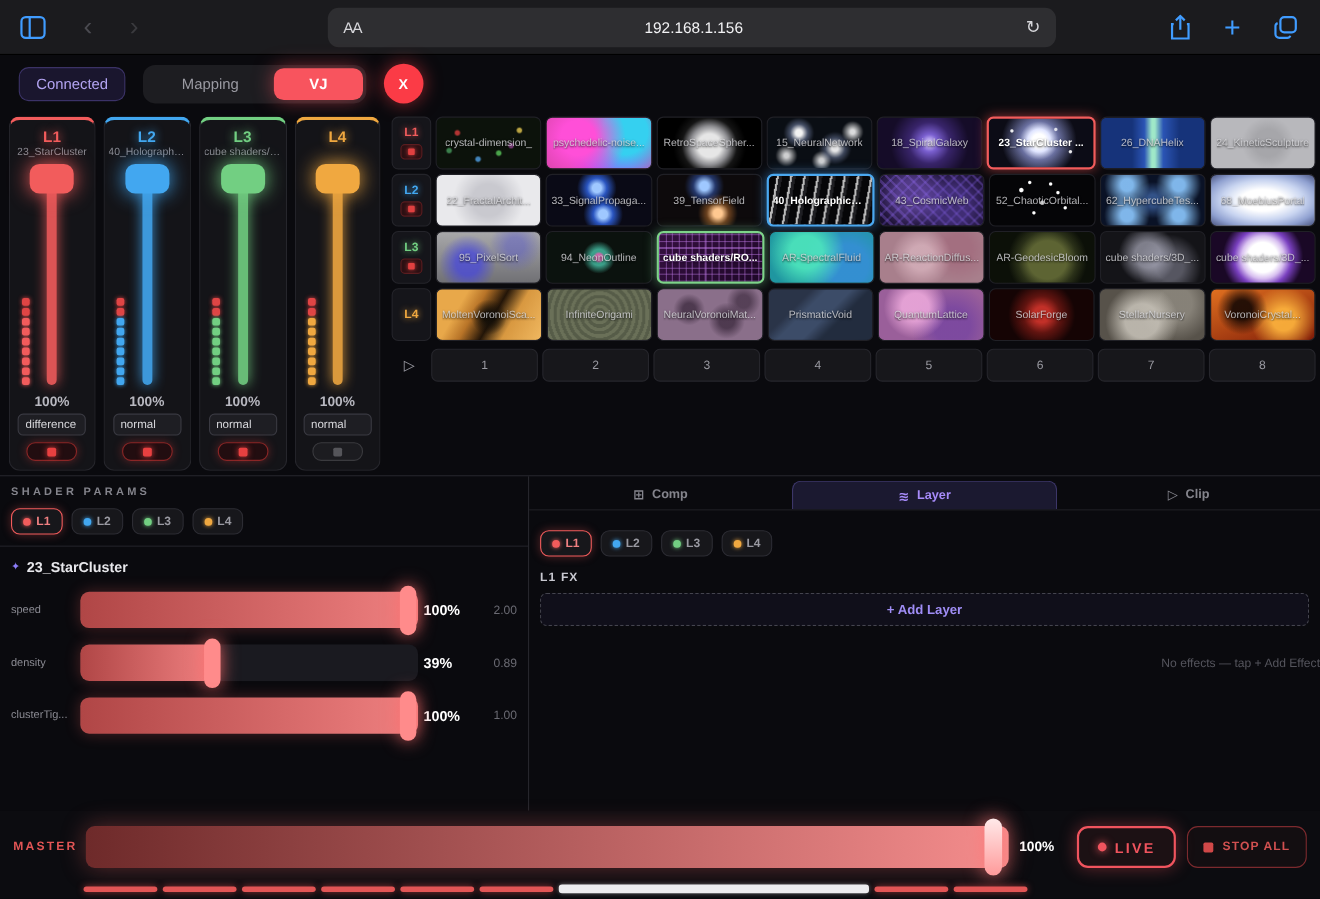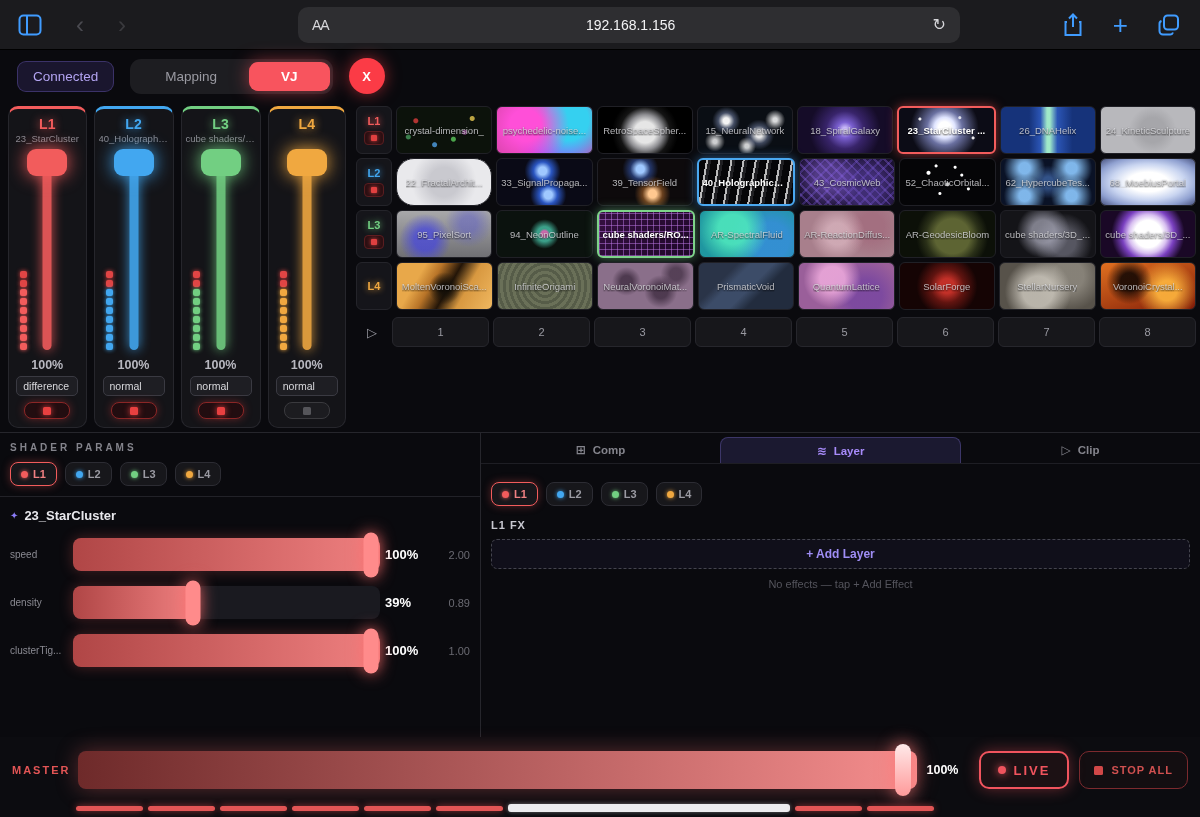--- a/index.html
+++ b/index.html
@@ -62,21 +62,21 @@
 
   
   .th-crystal{background-color:#0c120b;background-image:radial-gradient(circle at 20% 30%,rgba(220,60,60,.8) 0 2px,transparent 3px),radial-gradient(circle at 60% 70%,rgba(90,200,90,.8) 0 2px,transparent 3px),radial-gradient(circle at 80% 25%,rgba(230,200,80,.8) 0 2px,transparent 3px),radial-gradient(circle at 40% 82%,rgba(80,160,230,.8) 0 2px,transparent 3px),radial-gradient(circle at 72% 55%,rgba(200,90,200,.7) 0 2px,transparent 3px),radial-gradient(circle at 12% 65%,rgba(90,200,120,.6) 0 2px,transparent 3px);}
   .th-psy{background:radial-gradient(circle at 30% 40%,#ff4fd8 0 22%,transparent 60%),radial-gradient(circle at 75% 28%,#35d0f0 0 26%,transparent 62%),radial-gradient(circle at 62% 80%,#b040ff 0 24%,transparent 58%),#d743a8;}
   .th-sphere{background:radial-gradient(circle at 50% 55%,#e6e6e6 0 20%,#8e8e92 33%,#141414 47%,#000 62%),#000;}
   .th-neural{background:radial-gradient(circle at 30% 30%,rgba(255,255,255,.95) 0 3px,rgba(180,200,255,.35) 8px,transparent 14px),radial-gradient(circle at 65% 60%,rgba(255,255,255,.9) 0 3px,rgba(180,200,255,.3) 9px,transparent 15px),radial-gradient(circle at 82% 28%,rgba(255,255,255,.85) 0 2px,transparent 10px),radial-gradient(circle at 18% 75%,rgba(255,255,255,.8) 0 2px,transparent 10px),radial-gradient(circle at 52% 85%,rgba(255,255,255,.8) 0 2px,transparent 9px),#0a0e14;}
   .th-galaxy{background:radial-gradient(circle at 50% 50%,#c8b8f8 0 5%,#7a5fd0 15%,#38246a 36%,#150c28 68%),#100820;}
   .th-starcluster{background:radial-gradient(circle at 22% 25%,rgba(255,255,255,.9) 0 1px,transparent 2px),radial-gradient(circle at 78% 68%,rgba(255,255,255,.9) 0 1px,transparent 2px),radial-gradient(circle at 64% 22%,rgba(255,255,255,.8) 0 1px,transparent 2px),radial-gradient(circle at 48% 45%,#ffffff 0 11%,#dfe4ff 19%,#6a70a0 32%,#0c0c16 62%),#06060c;}
   .th-dna{background:linear-gradient(90deg,#16337a 0 30%,#2b55b5 42%,#9fe8c8 49% 52%,#2b55b5 60%,#16337a 76% 100%);}
   .th-kinetic{background:radial-gradient(circle at 55% 50%,#a6a6aa 0 22%,#b8b8bc 42%),#b8b8bc;}
-  .th-fractal{background:radial-gradient(circle at 50% 50%,#c9c9cf 0 28%,#e9e9ec 62%),#e9e9ec;border-radius:18px;}
+  .th-fractal{background:radial-gradient(circle at 50% 50%,#c9c9cf 0 28%,#e9e9ec 62%),#e9e9ec;}
   .th-signal{background:radial-gradient(circle at 48% 26%,#9fc8ff 0 4px,#2a55c0 9px,transparent 18px),radial-gradient(circle at 54% 78%,#9fc8ff 0 4px,#2a55c0 9px,transparent 18px),#0a0a16;}
   .th-tensor{background:radial-gradient(circle at 45% 22%,#9fc8ff 0 4px,rgba(60,100,200,.5) 10px,transparent 18px),radial-gradient(circle at 58% 76%,#ffc890 0 4px,rgba(200,120,50,.5) 10px,transparent 18px),#0d0a0c;}
   .th-holo{background:repeating-linear-gradient(100deg,transparent 0 7px,rgba(255,255,255,.72) 7px 9px,rgba(120,120,130,.22) 9px 12px),#060608;}
   .th-cosmicweb{background:radial-gradient(circle at 30% 40%,rgba(150,110,240,.45) 0 18%,transparent 45%),radial-gradient(circle at 70% 60%,rgba(110,80,200,.45) 0 20%,transparent 50%),repeating-linear-gradient(45deg,rgba(140,100,230,.35) 0 2px,transparent 2px 7px),repeating-linear-gradient(-45deg,rgba(120,90,220,.3) 0 2px,transparent 2px 8px),#1a1030;}
   .th-chaotic{background:radial-gradient(circle at 30% 30%,#fff 0 1.5px,transparent 2.5px),radial-gradient(circle at 50% 55%,#fff 0 1.5px,transparent 2.5px),radial-gradient(circle at 65% 35%,#fff 0 1px,transparent 2px),radial-gradient(circle at 42% 75%,#fff 0 1px,transparent 2px),radial-gradient(circle at 58% 18%,#fff 0 1px,transparent 2px),radial-gradient(circle at 72% 65%,#fff 0 1px,transparent 2px),radial-gradient(circle at 38% 15%,#fff 0 1px,transparent 2px),#050507;}
   .th-hypercube{background:radial-gradient(circle at 25% 20%,rgba(140,200,255,.9) 0 7%,transparent 26%),radial-gradient(circle at 75% 20%,rgba(140,200,255,.9) 0 7%,transparent 26%),radial-gradient(circle at 25% 80%,rgba(140,200,255,.9) 0 7%,transparent 26%),radial-gradient(circle at 75% 80%,rgba(140,200,255,.9) 0 7%,transparent 26%),radial-gradient(circle at 50% 50%,rgba(100,160,255,.45) 0 10%,transparent 32%),#0a1226;}
   .th-moebius{background:radial-gradient(ellipse at 50% 50%,#ffffff 0 30%,#c8d4f0 56%,#8fa0d0 78%,#4a5480 100%),#dfe6f5;}
   .th-pixelsort{background:radial-gradient(circle at 30% 62%,rgba(70,70,220,.75) 0 15%,transparent 36%),radial-gradient(circle at 76% 28%,rgba(90,90,200,.5) 0 10%,transparent 30%),linear-gradient(180deg,#a8a8aa,#707074);}
   .th-neon{background:radial-gradient(circle at 50% 50%,rgba(240,120,200,.85) 0 6%,rgba(80,220,190,.7) 10% 14%,transparent 28%),#0b120e;}
   .th-cubegrid{background:repeating-linear-gradient(0deg,rgba(190,120,230,.5) 0 1px,transparent 1px 6px),repeating-linear-gradient(90deg,rgba(190,120,230,.5) 0 1px,transparent 1px 6px),linear-gradient(135deg,#351040,#1e0828);}
@@ -114,21 +114,21 @@
   .pval{width:34px;font-size:11px;color:#6a6a72;text-align:right;}
 
   .fx{flex:1;display:flex;flex-direction:column;padding-top:4px;}
   .fxtabs{display:flex;height:27px;border-bottom:1px solid #1e1e24;}
   .fxtab{flex:1;display:flex;align-items:center;justify-content:center;gap:7px;font-size:11.5px;font-weight:700;color:#84848c;}
   .fxtab .ticon{font-size:12px;}
   .fxtab.active{background:#1b1930;border:1px solid #3c3668;border-bottom:none;border-radius:8px 8px 0 0;color:#a78bfa;}
   .fxchips{padding:9px 10px 0;}
   .fxtitle{padding:13px 10px 0;font-size:11px;font-weight:700;color:#c8c8d0;letter-spacing:1px;}
   .addfx{margin:8px 10px 0;height:30px;border:1px dashed #44444e;border-radius:6px;background:rgba(139,124,248,.05);display:flex;align-items:center;justify-content:center;color:#9f8df5;font-weight:700;font-size:12px;}
-  .fxempty{margin-top:9px;text-align:center;font-size:11px;color:#54545c;}
+  .fxempty{margin-top:28px;text-align:right;font-size:11px;color:#54545c;}
 
   
   .master{position:absolute;left:0;right:0;bottom:0;height:80px;background:#0c0c10;display:flex;align-items:center;gap:10px;padding:0 12px 14px;}
   .mlabel{font-size:11px;font-weight:700;letter-spacing:2px;color:#e25555;width:56px;}
   .mtrack{flex:1;height:38px;background:#1a1a20;border-radius:8px;position:relative;}
   .mfill{position:absolute;inset:0;border-radius:8px;background:linear-gradient(90deg,#6e2a2a,#f58d8d);box-shadow:0 0 22px rgba(240,100,100,.35);}
   .mknob{position:absolute;right:6px;top:50%;transform:translateY(-50%);width:16px;height:52px;border-radius:8px;background:linear-gradient(180deg,#ffe9e9,#ff9a9a);box-shadow:0 0 18px rgba(255,120,120,.9);}
   .mval{font-size:12.5px;font-weight:700;color:#fff;width:42px;}
   .livebtn{height:38px;padding:0 17px;border:2px solid #f0545e;border-radius:10px;background:rgba(240,80,90,.07);color:#f0545e;font-weight:700;font-size:13px;letter-spacing:2px;display:flex;align-items:center;gap:8px;box-shadow:0 0 15px rgba(240,80,90,.4);}
   .livedot{width:8px;height:8px;border-radius:50%;background:#f0545e;box-shadow:0 0 8px #f0545e;}

